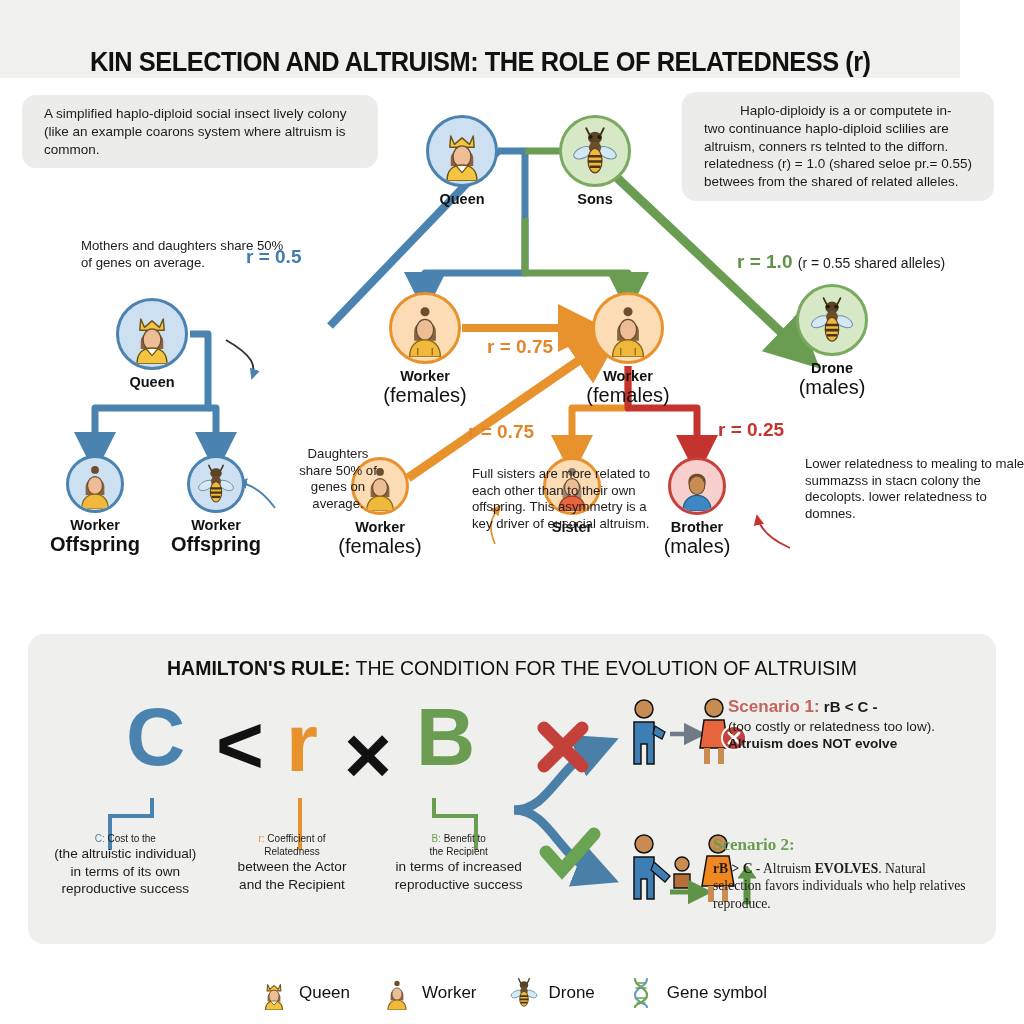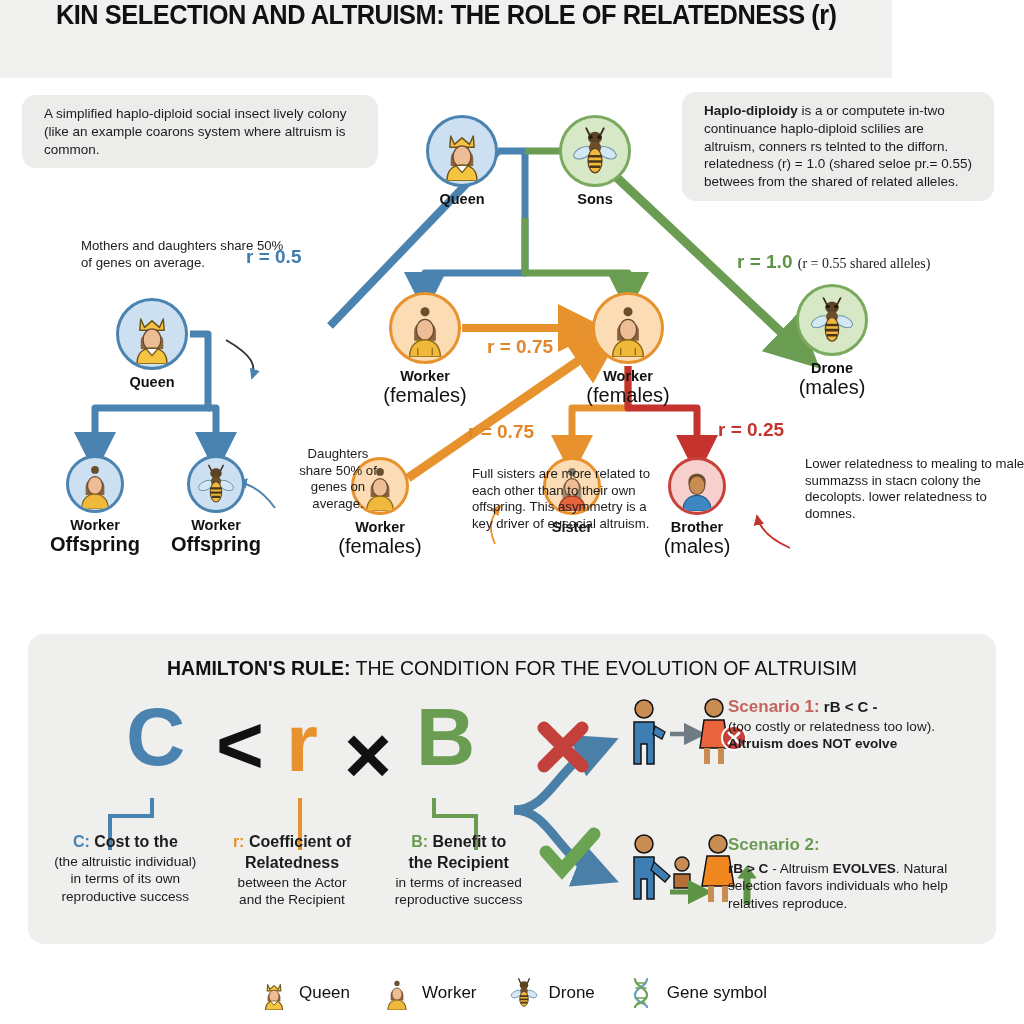--- a/index.html
+++ b/index.html
@@ -6,23 +6,23 @@
   body {
     width: 1024px; height: 1024px;
     background: #ffffff;
     font-family: "Liberation Sans", sans-serif;
     position: relative;
     overflow: hidden;
   }
 
   
   .header {
-    position: absolute; left: 0; top: 0; width: 892px; height: 78px;
+    position: absolute; left: 0; top: 0; width: 960px; height: 78px;
     background: #f0f0ee;
-    display: flex; align-items: flex-start; justify-content: center;
+    display: flex; align-items: flex-end; justify-content: center;
   }
   .header h1 {
     font-size: 27px; font-weight: 700; letter-spacing: -0.5px;
     color: #111; white-space: nowrap;
     transform: scaleX(0.94);
   }
 
   
   .diagram { position: absolute; left: 0; top: 78px; width: 1024px; height: 540px; }
   .diagram svg.lines { position: absolute; left: 0; top: 0; width: 1024px; height: 540px; }
@@ -47,28 +47,28 @@
   }
   .node .cap .sub { font-weight: 400; font-size: 20px; display: block; }
   .node.small .circ { left: -29px; top: -29px; width: 58px; height: 58px; border-width: 3px; }
   .node.small .cap { top: 33px; }
 
   
   .bubble {
     position: absolute; background: #ececea; border-radius: 14px;
     padding: 10px 22px; font-size: 13.5px; line-height: 1.32; color: #1c1c1c;
   }
-  .bubble b { font-weight: 700; }
+  .bubble b { font-weight: 400; margin-left: 36px; }
 
   
   .anno { position: absolute; font-size: 13.2px; line-height: 1.25; color: #1c1c1c; margin-left: 37px; }
 
   
   .rlab { position: absolute; font-weight: 700; font-size: 19px; white-space: nowrap; margin-top: 13px; }
-  .rlab .tail { font-weight: 400; font-size: 14px; color: #1c1c1c; font-family: Liberation Serif, serif; }
+  .rlab .tail { font-weight: 400; font-size: 14px; color: #1c1c1c; }
   .r-blue { color: #3f7cb0; }
   .r-green { color: #5f9447; }
   .r-orange { color: #e2862a; }
   .r-red { color: #c4332e; }
 
   
   .hamilton {
     position: absolute; left: 28px; top: 634px; width: 968px; height: 310px;
     background: #efefed; border-radius: 16px;
   }
@@ -85,21 +85,21 @@
     position: absolute; font-size: 82px; font-weight: 700; line-height: 1;
   }
   .g-c { left: 22px; top: 0; color: #4a82b0; }
   .g-lt { left: 112px; top: 8px; font-size: 62px; color: #111; }
   .g-r { left: 182px; top: 6px; color: #e8922e; }
   .g-x { left: 240px; top: 18px; font-size: 52px; color: #111; }
   .g-b { left: 312px; top: 0; color: #6a9c52; }
 
   .ham-defs { position: absolute; left: 14px; top: 198px; width: 500px; display: flex; }
   .def { flex: 1; text-align: center; font-size: 13.6px; line-height: 1.3; color: #1c1c1c; padding: 0 6px; }
-  .def .hd { font-weight: 700; font-size: 16px; }
+  .def .hd { font-weight: 400; font-size: 10px; }
   .def .key-c { color: #4a82b0; }
   .def .key-r { color: #e8922e; }
   .def .key-b { color: #6a9c52; }
 
   .scen { position: absolute; }
   .scen .stxt { font-size: 13.6px; line-height: 1.28; color: #1c1c1c; }
   .scen .sname { font-size: 17px; font-weight: 700; }
   .s1 .sname { color: #c4645c; }
   .s2 .sname { color: #6a9c52; }
   .scen b { font-weight: 700; }
@@ -441,21 +441,21 @@
       <path d="M234 212 V186 l-6 0 9 -12 9 12 -6 0 V212 z" fill="#5f9447" stroke="#5f9447" stroke-width="1"></path>
     </g>
   </svg>
 
   <div class="scen s1" style="left:700px; top:62px; width:262px;">
     <div class="stxt"><span class="sname">Scenario 1:</span><b style="font-size:15px"> rB &lt; C -</b></div>
     <div class="stxt">(too costly or relatedness too low).</div>
     <div class="stxt" style="font-weight:700">Altruism does NOT evolve</div>
   </div>
 
-  <div class="scen s2" style="left:700px; top:200px; width:262px;">
+  <div class="scen s2" style="left:685px; top:200px; width:262px;font-family:Liberation Serif, serif;">
     <div class="stxt"><span class="sname">Scenario 2:</span></div>
     <div class="stxt" style="margin-top:4px"><b>rB &gt; C</b><span> - Altruism </span><b>EVOLVES</b><span>. Natural selection favors individuals who help relatives reproduce.</span></div>
   </div>
 </div>
 
 <div class="legend">
 
   <div class="leg-item">
     <span class="leg-ic">
       <svg viewBox="0 0 64 64" width="34" height="34">

